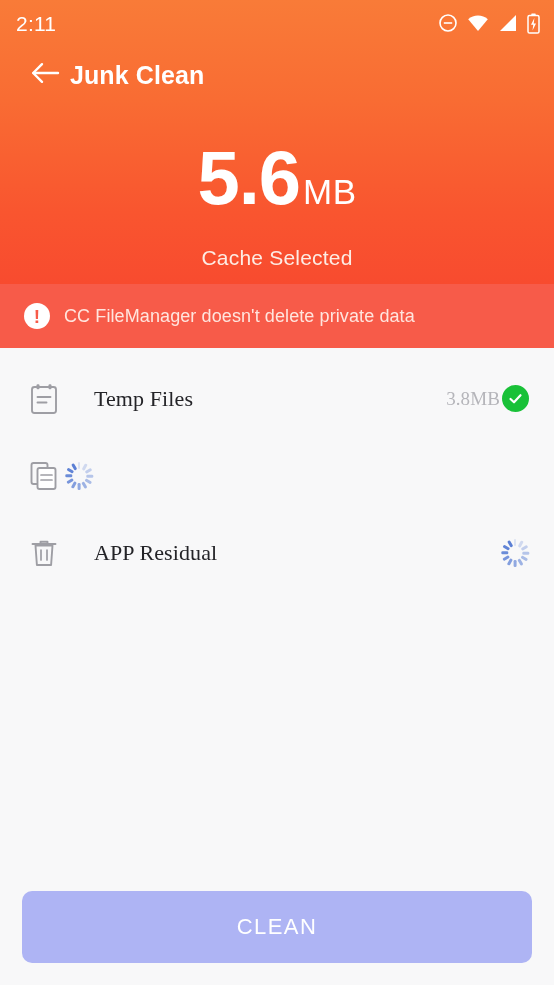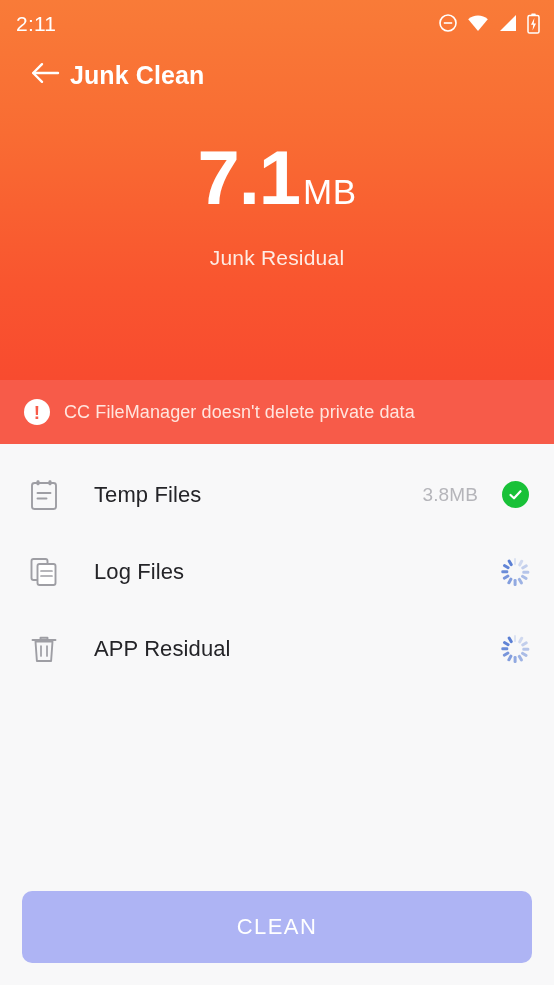--- a/index.html
+++ b/index.html
@@ -17,21 +17,21 @@
     width: 554px;
     height: 985px;
     background: #f8f8f9;
     display: flex;
     flex-direction: column;
   }
 
   
   .header {
     position: relative;
-    height: 380px;
+    height: 284px;
     background: linear-gradient(180deg, #f97b38 0%, #f96c33 35%, #f9552f 75%, #f84b2f 100%);
     flex: 0 0 auto;
   }
 
   
   .statusbar {
     height: 46px;
     display: flex;
     align-items: center;
     justify-content: space-between;
@@ -138,41 +138,41 @@
     flex: 1 1 auto;
     background: #f8f8f9;
     padding-top: 12px;
   }
   .row {
     height: 77px;
     display: flex;
     align-items: center;
     padding: 0 24px 0 24px;
     cursor: pointer;
+    font-family: Liberation Serif, serif;
   }
   .row-icon {
     width: 40px;
     height: 40px;
     display: flex;
     align-items: center;
     justify-content: center;
     flex: 0 0 auto;
   }
   .row-icon svg { display: block; }
   .row-label {
     flex: 1 1 auto;
     margin-left: 30px;
     font-size: 22px;
     color: #242428;
     letter-spacing: 0.1px;
   }
   .row-size {
     font-size: 19px;
     color: #b5b5ba;
-    margin-right: 22px;
     letter-spacing: 0.1px;
   }
   .row-status {
     width: 30px;
     height: 30px;
     flex: 0 0 auto;
     display: flex;
     align-items: center;
     justify-content: center;
   }
@@ -282,24 +282,24 @@
             <line x1="2.5" y1="12" x2="27" y2="12" stroke="#ffffff" stroke-width="2.4" stroke-linecap="round"></line>
             <polyline points="11,3.2 2.2,12 11,20.8" fill="none" stroke="#ffffff" stroke-width="2.4" stroke-linecap="round" stroke-linejoin="round"></polyline>
           </svg>
         </span>
       </div>
       <div class="toolbar-title">Junk Clean</div>
     </div>
 
     <div class="summary">
       <div class="size-row">
-        <span class="size-value">7.1</span>
+        <span class="size-value">5.6</span>
         <span class="size-unit">MB</span>
       </div>
-      <div class="summary-caption">Junk Residual</div>
+      <div class="summary-caption">Cache Selected</div>
     </div>
 
   </div>
 
   <div class="notice">
     <div class="notice-icon">!</div>
     <div class="notice-text">CC FileManager doesn't delete private data</div>
   </div>
 
   <div class="list">
@@ -327,21 +327,20 @@
 
     <div class="row">
       <div class="row-icon">
         <svg width="30" height="32" viewBox="0 0 30 32">
           <rect x="2.5" y="3" width="16" height="21" rx="2" fill="none" stroke="#9e9ea4" stroke-width="1.9"></rect>
           <rect x="8.5" y="8" width="18" height="21" rx="2" fill="#ffffff" stroke="#9e9ea4" stroke-width="1.9"></rect>
           <line x1="12" y1="15" x2="23" y2="15" stroke="#9e9ea4" stroke-width="1.7" stroke-linecap="round"></line>
           <line x1="12" y1="20" x2="23" y2="20" stroke="#9e9ea4" stroke-width="1.7" stroke-linecap="round"></line>
         </svg>
       </div>
-      <div class="row-label">Log Files</div>
       <div class="row-size"></div>
       <div class="row-status">
         <div class="spinner">
           <i></i>
             <i></i>
             <i></i>
             <i></i>
             <i></i>
             <i></i>
             <i></i>

